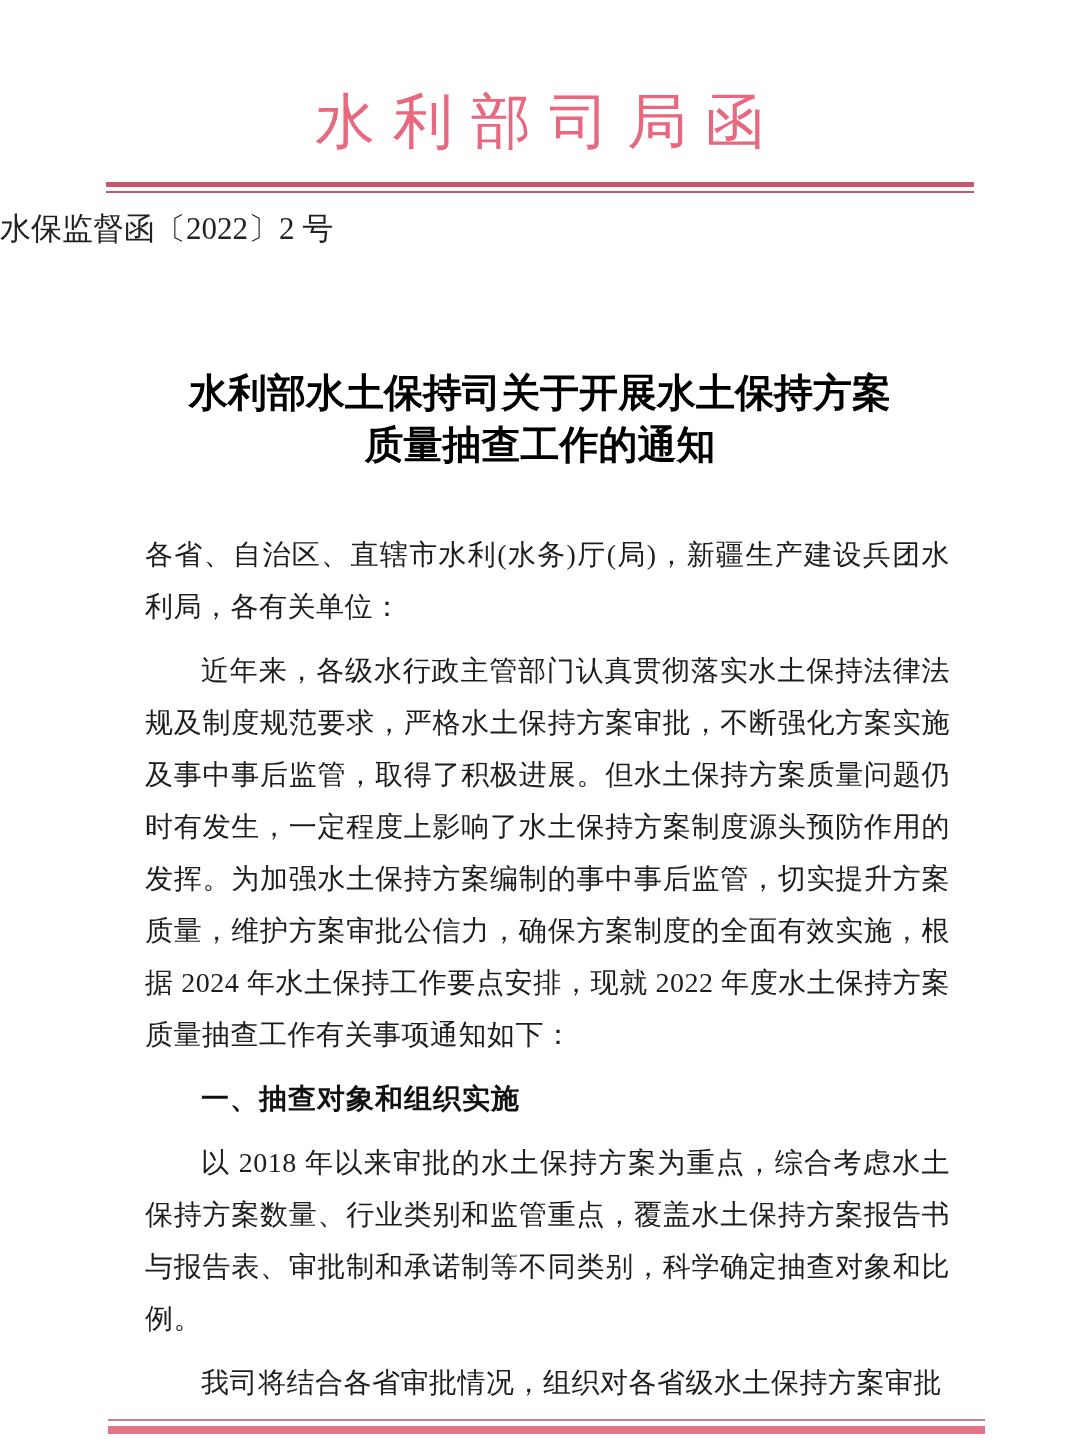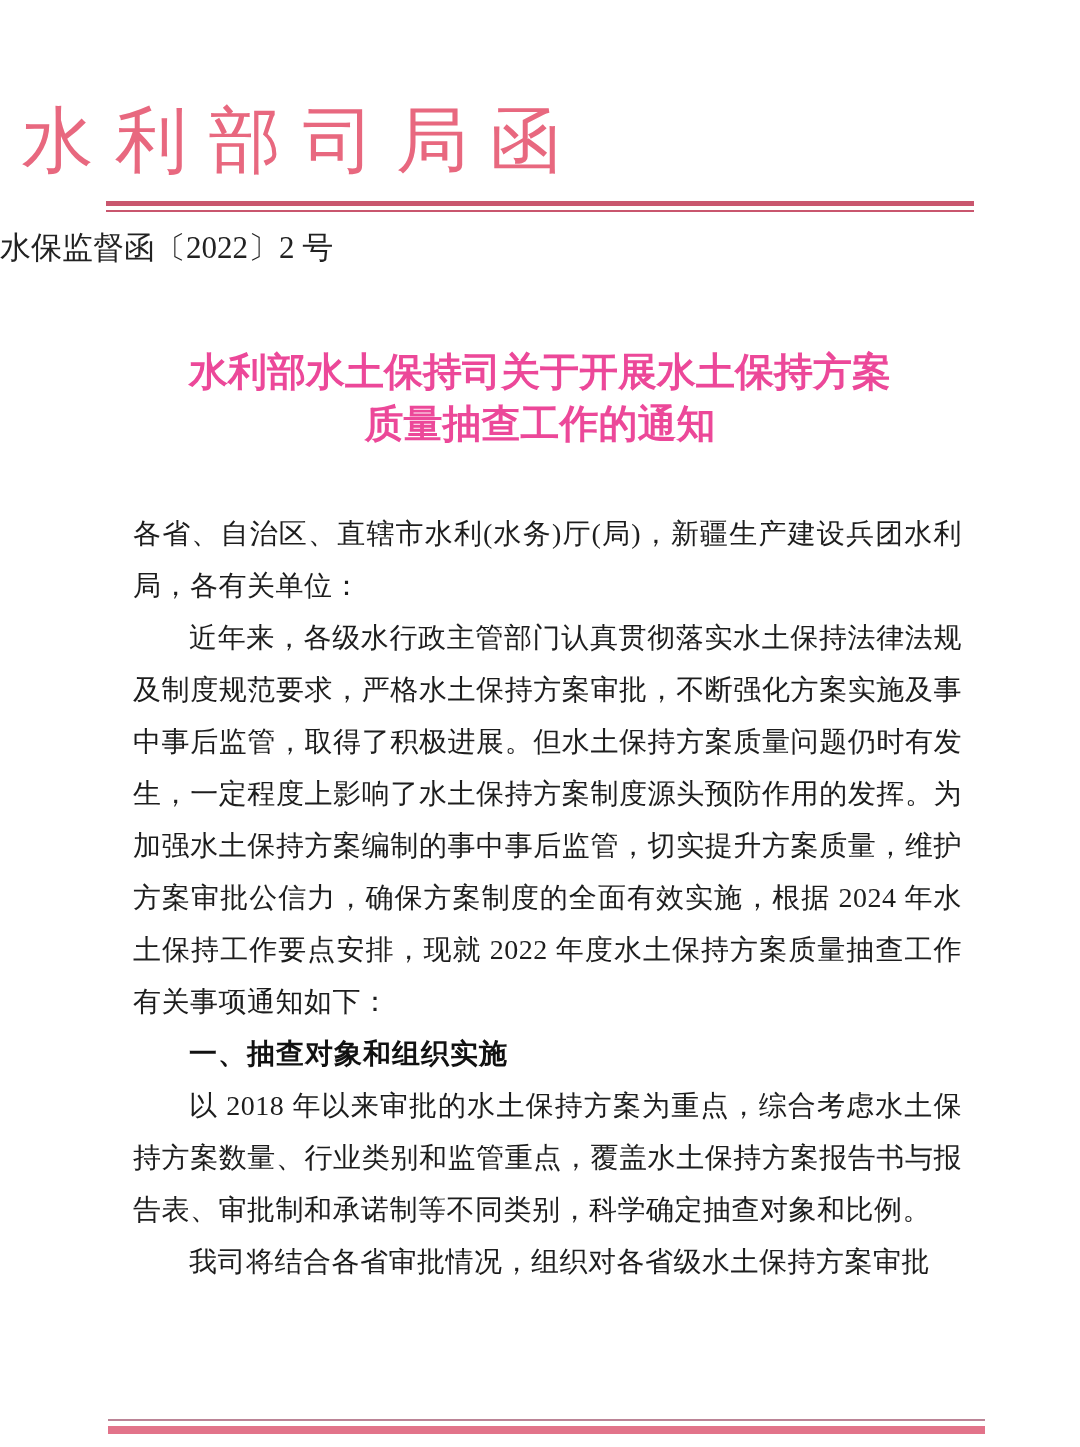--- a/index.html
+++ b/index.html
@@ -12,22 +12,23 @@
     width: 1080px;
     height: 1447px;
     background: #ffffff;
     overflow: hidden;
     font-family: "Liberation Serif", "DejaVu Serif", serif;
     color: #1d1d1d;
   }
   
   .masthead {
     margin: 0;
-    padding-top: 88px;
-    font-size: 72px;
+    padding-top: 69px;
+    text-align: center;
+    font-size: 60px;
     line-height: 106px;
     font-weight: normal;
     color: var(--masthead-red, #e8687f);
     letter-spacing: 0.30em;
     text-indent: 0.30em;
     white-space: nowrap;
   }
   
   .header-rule {
     width: 868px;
@@ -46,38 +47,38 @@
   .doc-number {
     margin-top: 16px;
     padding-right: 124px;
     text-align: left;
     font-size: 31px;
     line-height: 40px;
     color: #222222;
   }
   
   .notice-title {
-    margin-top: 78px;
+    margin-top: 118px;
     text-align: center;
     font-size: 39px;
     line-height: 52px;
     font-weight: bold;
-    color: #ec4899;
+    color: #000000;
   }
   
   .body-text {
     margin: 58px 118px 0 133px;
     font-size: 28px;
     line-height: 52px;
     text-align: justify;
     letter-spacing: 0.5px;
     color: #1d1d1d;
   }
   .body-text p {
-    margin: 0;
+    margin: 12px;
     padding: 0;
   }
   .salutation {
     text-indent: 0;
   }
   .indent {
     text-indent: 2em;
   }
   .section-heading {
     text-indent: 2em;

